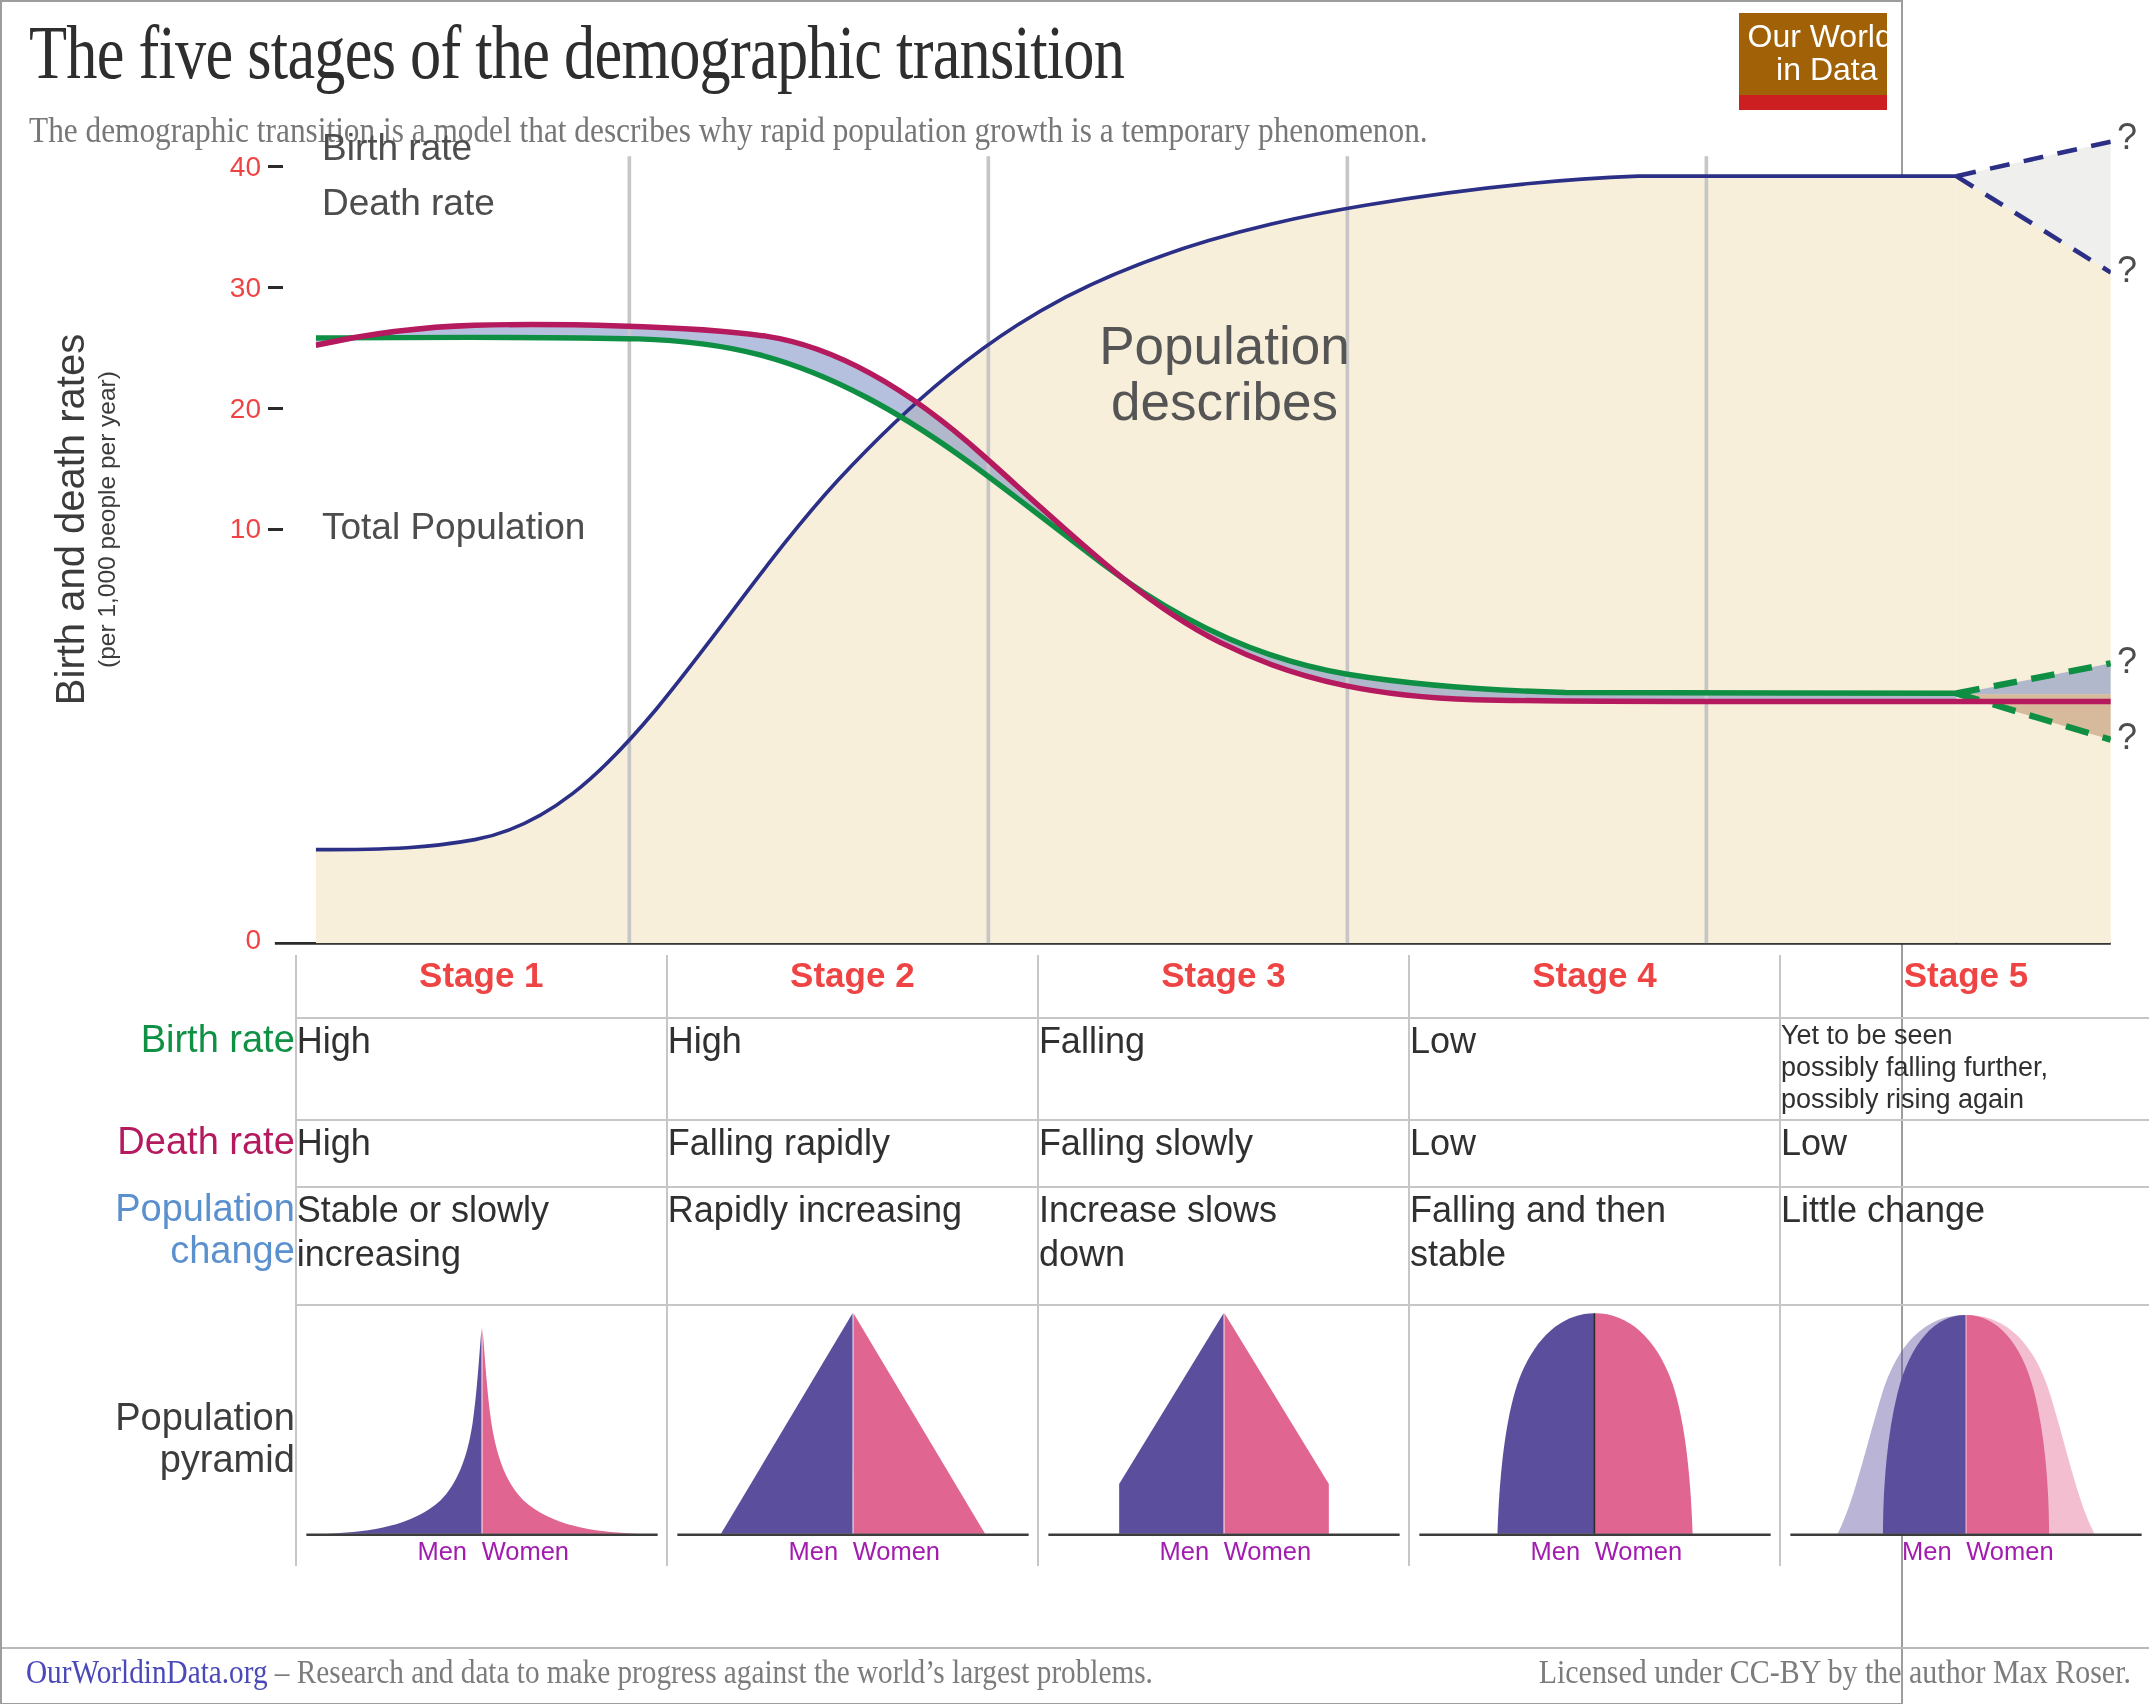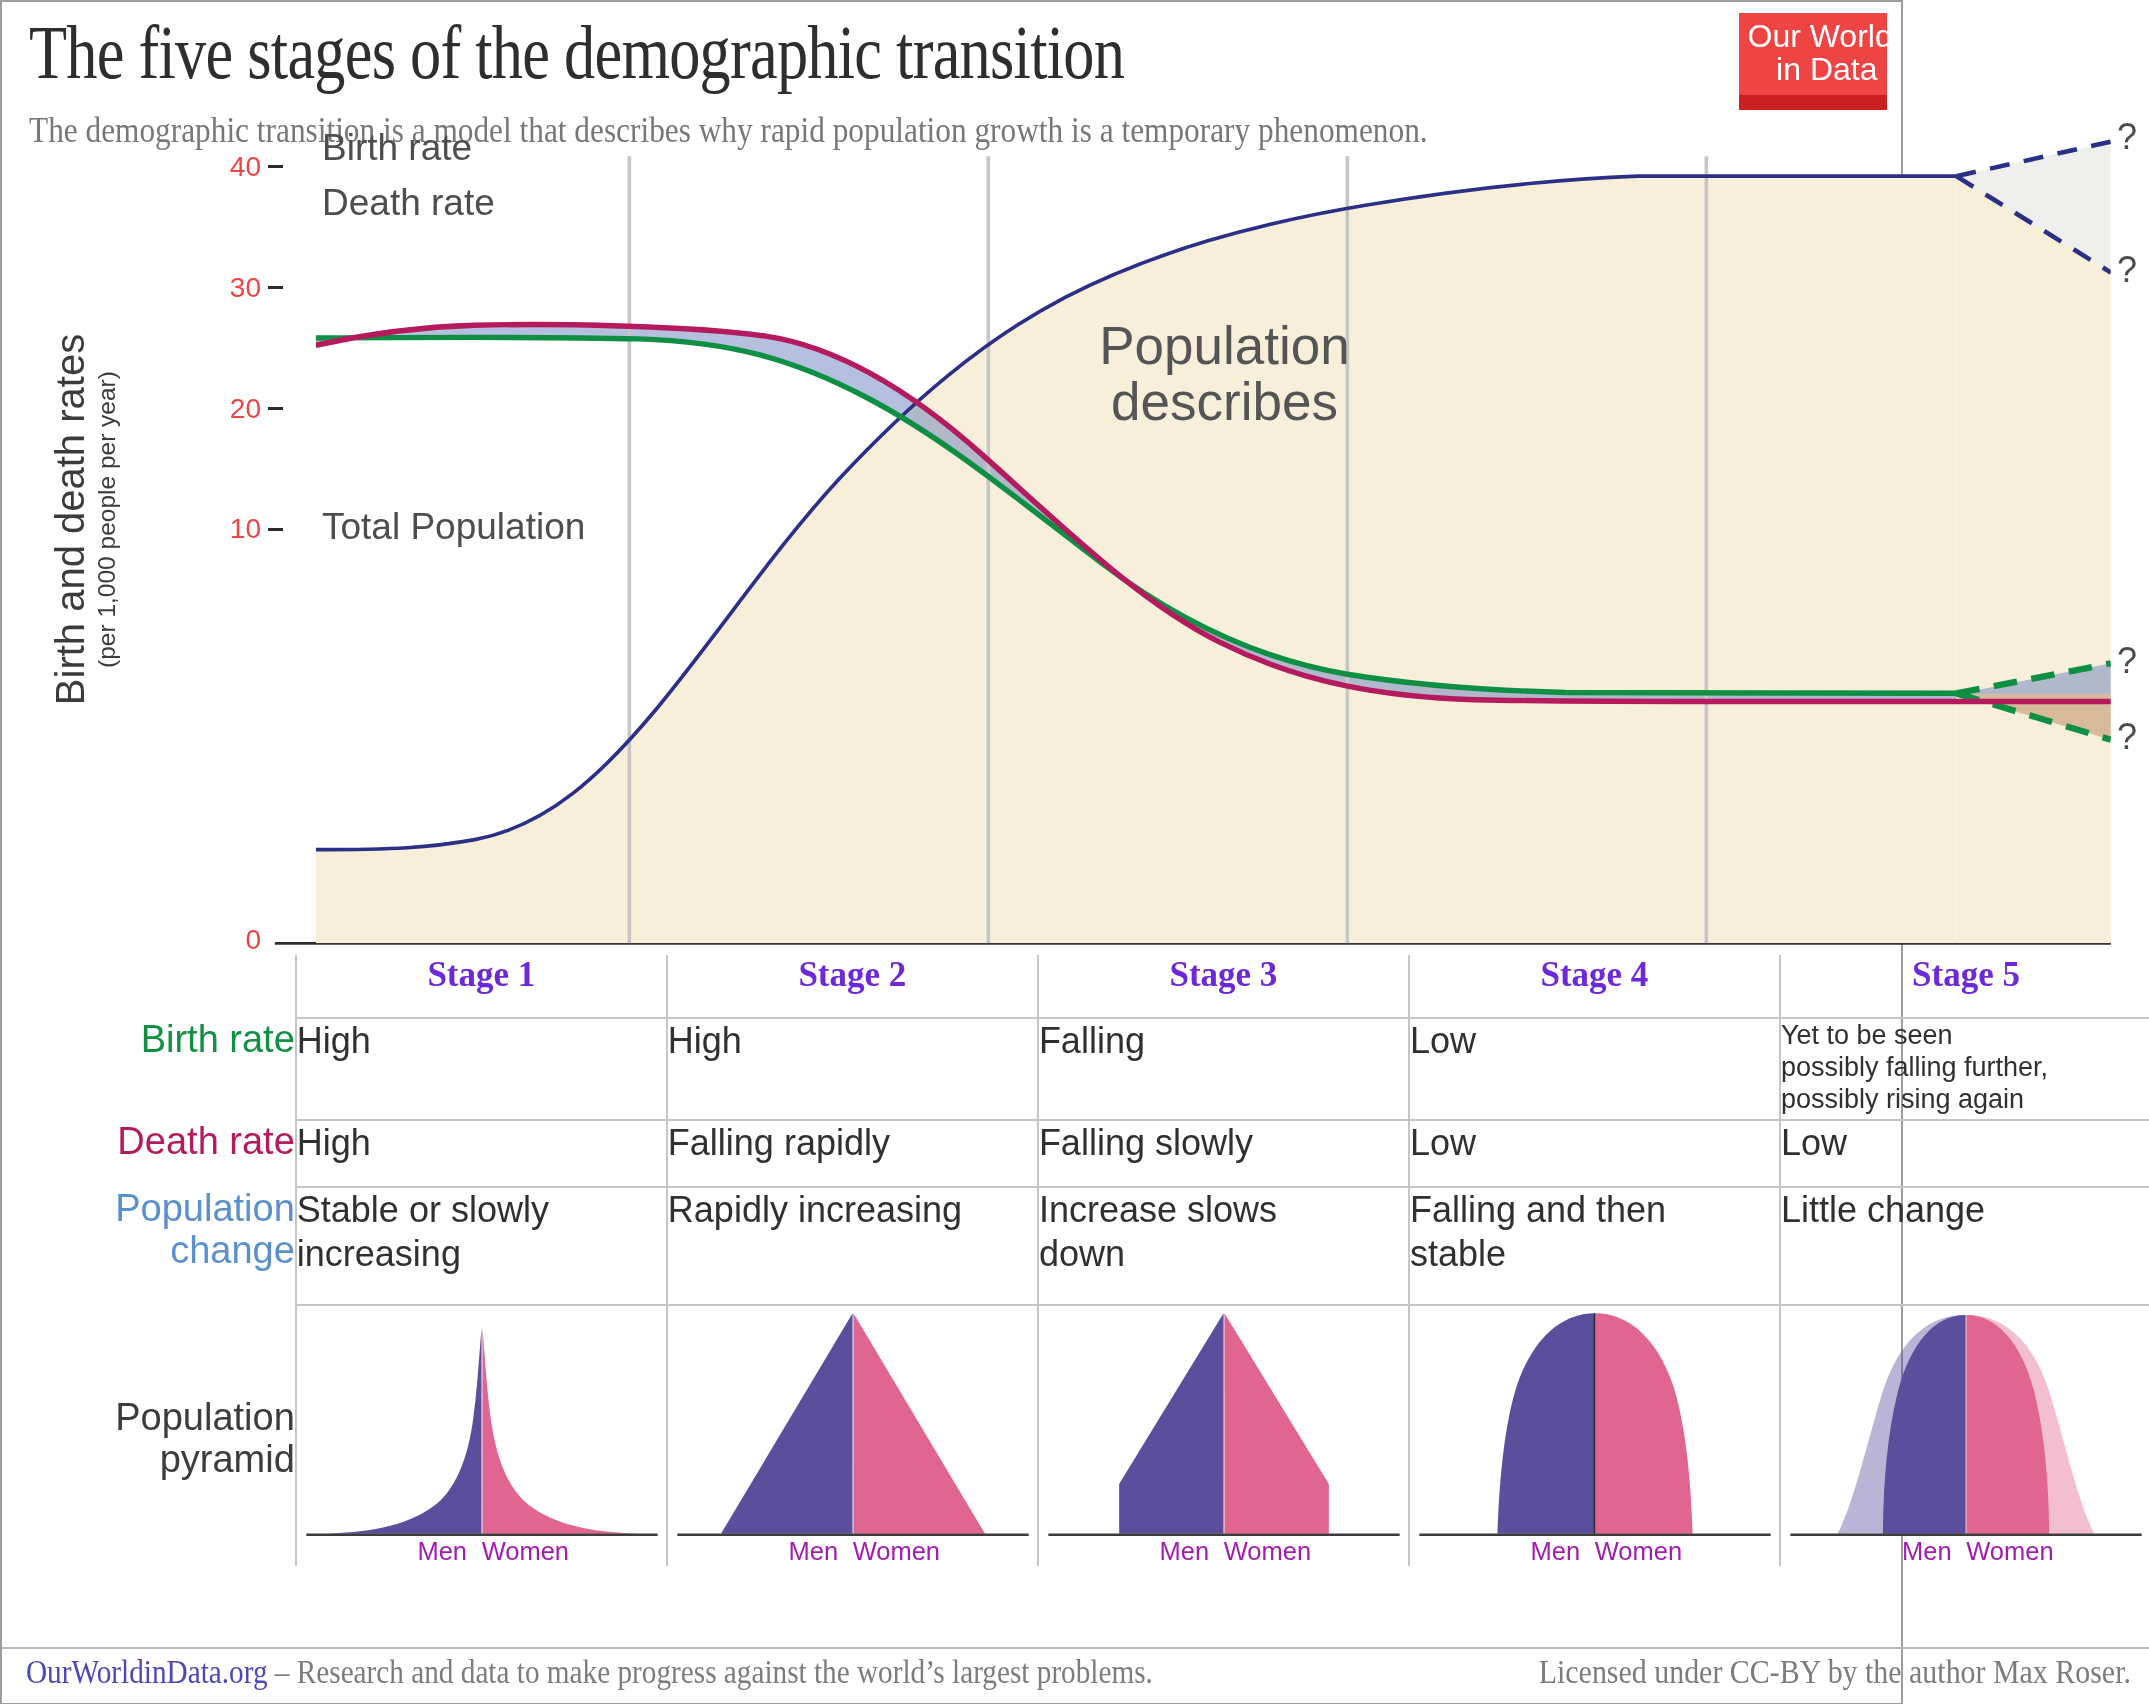--- a/index.html
+++ b/index.html
@@ -11,21 +11,21 @@
   
   #title{position:absolute;left:27px;top:7.3px;width:1846px;
          font-family:"Liberation Serif",serif;font-size:76px;
          font-weight:400;color:#2e2e2e;letter-spacing:-0.9px;
          transform:scaleX(.82);transform-origin:left center;white-space:nowrap;}
   #subtitle{position:absolute;left:27px;top:107px;width:2073px;
          font-family:"Liberation Serif",serif;font-size:36px;color:#777;
          transform:scaleX(.87);transform-origin:left center;white-space:nowrap;}
 
   #logo{position:absolute;right:14.5px;top:11px;width:148px;}
-  #logo .box{background:#ef4444;padding:7.3px 9px 9px 9px;}
+  #logo .box{background:#a16207;padding:7.3px 9px 9px 9px;}
   #logo .l1,#logo .l2{color:#fff;font-size:32px;line-height:33px;
         font-family:"Liberation Sans",sans-serif;white-space:nowrap;}
   #logo .l1{text-align:left;}
   #logo .l2{text-align:right;}
   #logo .bar{background:#cb1f21;height:14.5px;}
 
   
   #chart{position:absolute;left:0;top:136px;width:2149px;height:818px;}
   #ylab{position:absolute;left:-236px;top:345px;width:636px;
         transform:rotate(-90deg);transform-origin:center center;
@@ -40,22 +40,22 @@
   .series-label{position:absolute;font-size:37px;color:#4d4d4d;white-space:nowrap;}
   .qmark{position:absolute;font-size:36px;color:#4d4d4d;}
 
   
   #table{position:absolute;left:0;top:953px;width:2149px;}
   #table table{border-collapse:collapse;width:2149px;table-layout:fixed;}
   #table td{vertical-align:top;padding:0;}
   .colLabel{width:293px;}
   .stagecol{width:370px;}
   .hdr td{height:62px;}
-  .hdr .stage{font-size:35px;font-weight:bold;color:#6d28d9;text-align:center;
-        border-left:2.7px solid #c6c6c6;padding-top:5.5px;font-family:Liberation Serif, serif;}
+  .hdr .stage{font-size:35px;font-weight:bold;color:#ef4444;text-align:center;
+        border-left:2.7px solid #c6c6c6;padding-top:5.5px;}
   .rowlabel{text-align:right;font-size:38px;padding-right:12.7px;line-height:42px;}
   .lbl-birth{color:#0f9044;}
   .lbl-death{color:#b41a5d;}
   .lbl-pop{color:#5a90ce;}
   .lbl-pyr{color:#3c3c3c;}
   .cell{border-left:2.7px solid #c6c6c6;border-top:2.7px solid #c6c6c6;
         font-size:36px;line-height:44px;padding:5.5px 9px 11px 14.5px;color:#303030;}
   .cell.small{font-size:27px;line-height:32px;padding-top:5.5px;}
   .pyrcell{border-left:2.7px solid #c6c6c6;border-top:2.7px solid #c6c6c6;}
   .pyrwrap{position:relative;height:236px;}

